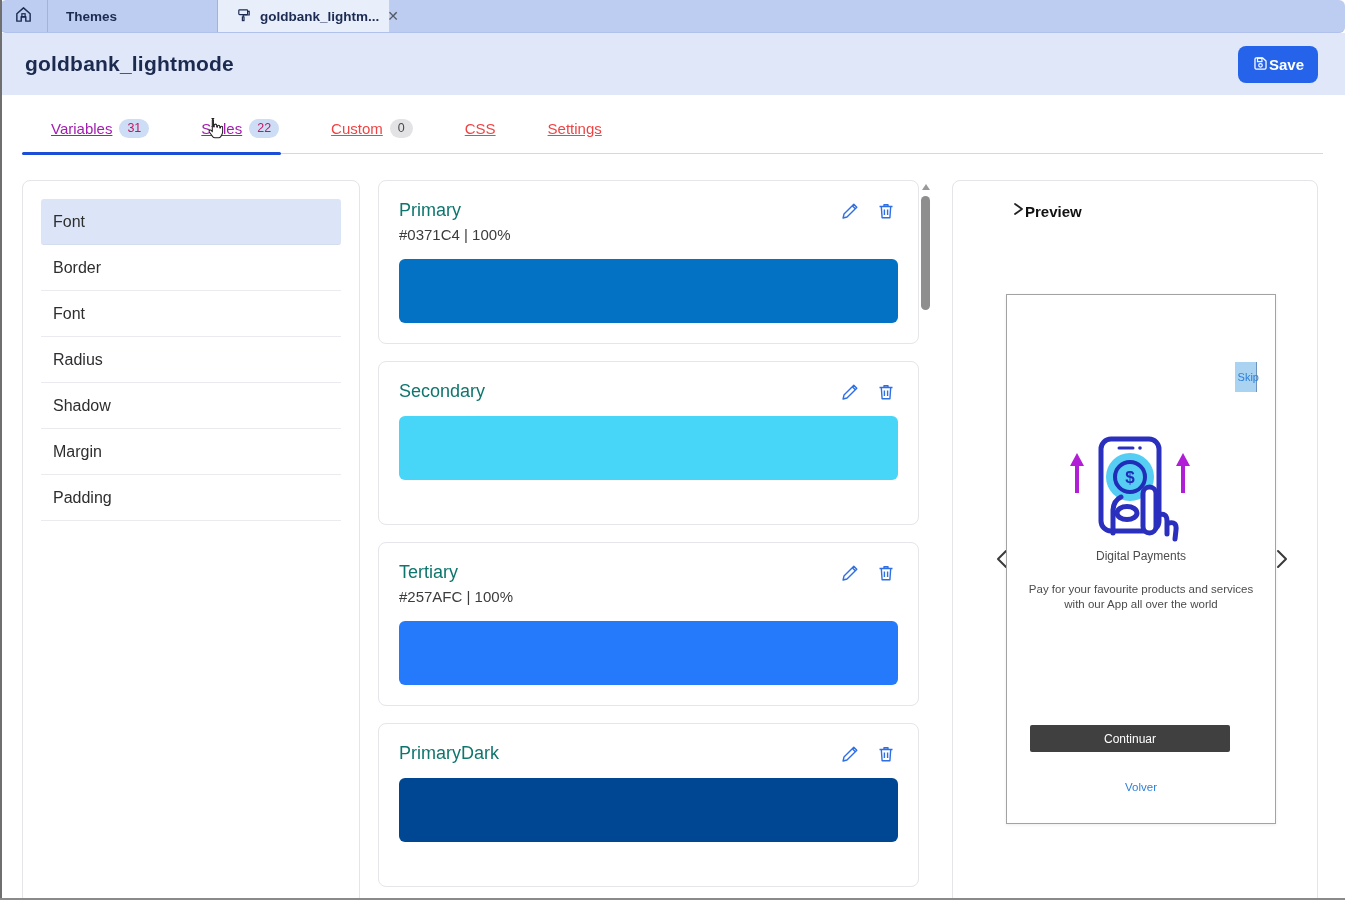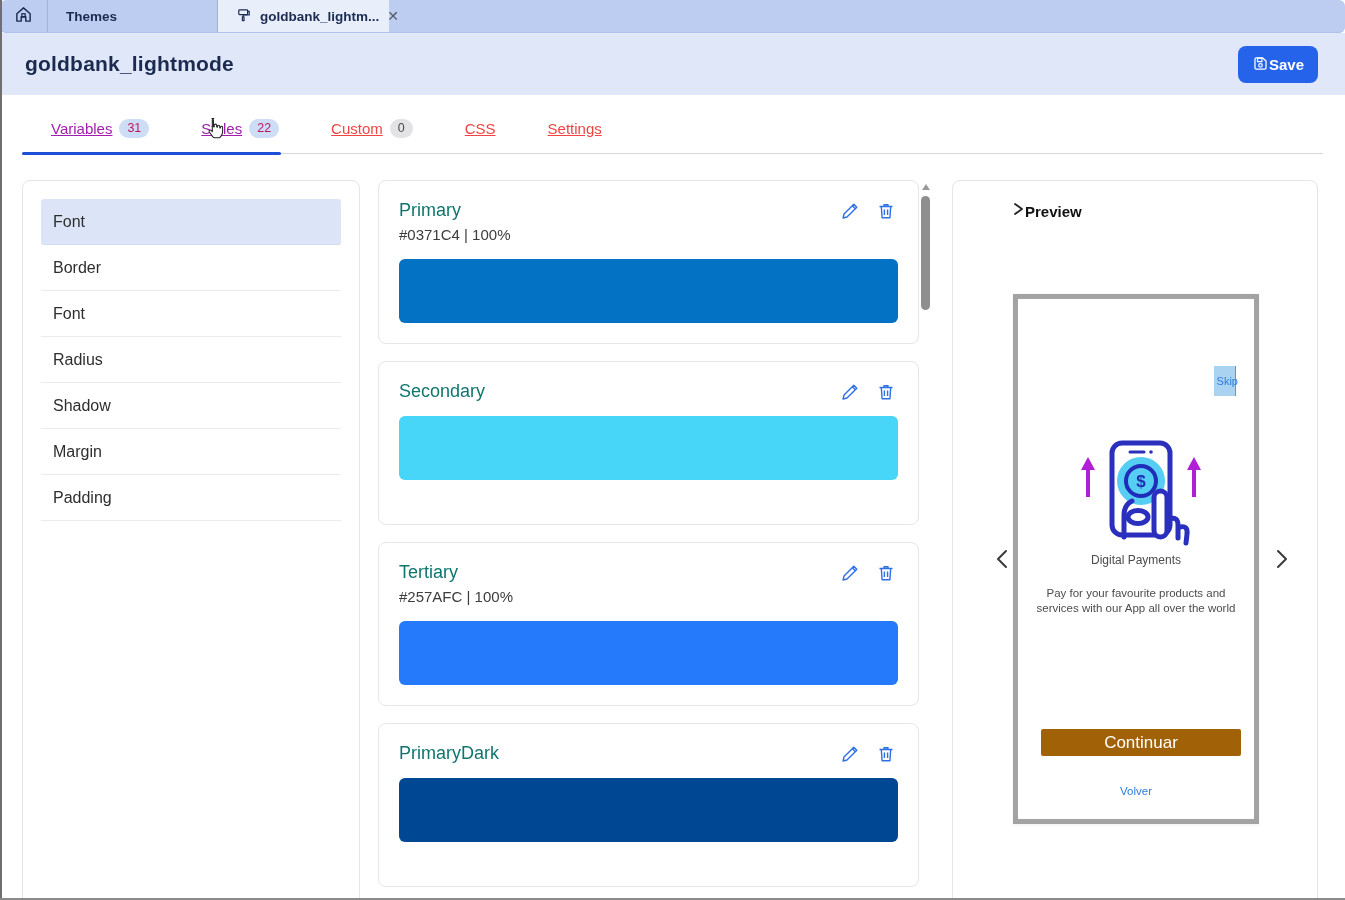--- a/index.html
+++ b/index.html
@@ -121,43 +121,43 @@
   }
   .preview-title { font-size:15px; font-weight:bold; color:#111; }
   .carousel-btn {
     position:absolute; background:none; border:none; cursor:pointer; padding:0;
     width:24px; height:26px;
   }
   .carousel-btn.left { left:37px; top:366px; }
   .carousel-btn.right { left:317px; top:366px; }
 
   .phone-mock {
-    position:absolute; left:60px; top:113px; width:246px; height:530px;
-    background:#fff; border:5px solid #a3a3a3;
+    position:absolute; left:53px; top:113px; width:270px; height:530px;
+    background:#fff; border:1px solid #a3a3a3;
     box-shadow:0 1px 3px rgba(0,0,0,.07);
   }
   .skip-wrap { position:absolute; right:16px; top:76px; font-size:11px; color:#2d7fd9; cursor:pointer; }
   .skip-highlight {
     position:absolute; left:-3px; top:-9px; width:22px; height:30px;
     background:#a9d3f0; border-right:1px solid #6d93bd;
   }
   .skip-text { position:relative; z-index:1; }
   .illus { position:absolute; left:48px; top:140px; }
   .illus-caption {
     position:absolute; left:0; right:0; top:254px; text-align:center;
     font-size:12px; color:#4c4c4c;
   }
   .illus-desc {
     position:absolute; left:16px; right:16px; top:287px; text-align:center;
     font-size:11.5px; color:#4c4c4c; line-height:15px;
   }
   .continue-btn {
     position:absolute; left:23px; width:200px; top:430px; height:27px;
-    background:#a16207; color:#fff; border:none; border-radius:2px;
-    font-size:17px; font-family:"Liberation Sans", sans-serif; cursor:pointer;
+    background:#404040; color:#fff; border:none; border-radius:2px;
+    font-size:12px; font-family:"Liberation Sans", sans-serif; cursor:pointer;
   }
   .back-link {
     position:absolute; left:0; right:0; top:486px; text-align:center;
     font-size:11.5px; color:#2d7fd9; cursor:pointer;
   }
 </style>
 </head>
 <body>
 
 <div id="root">

